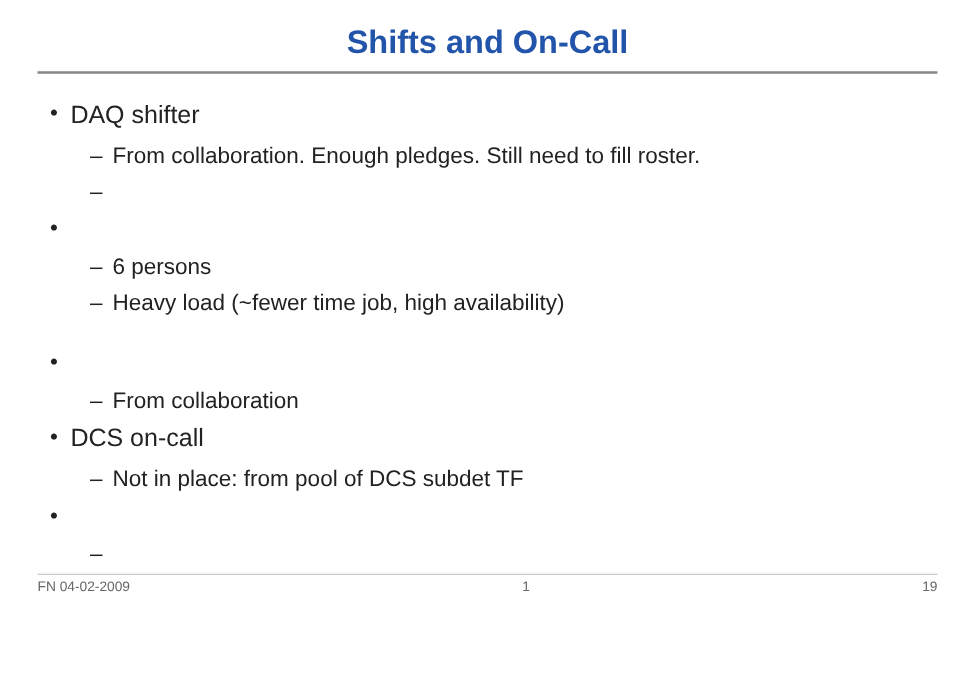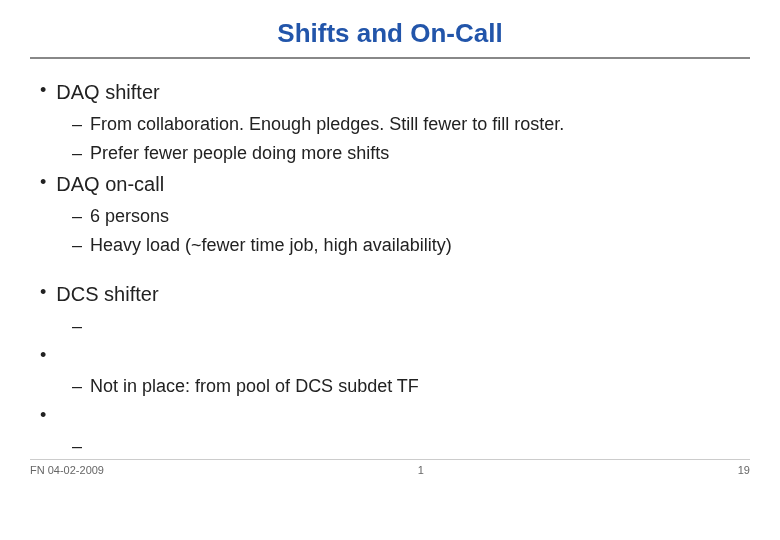--- a/index.html
+++ b/index.html
@@ -110,52 +110,51 @@
   </div>
 
   <div class="content">
 
     <div class="bullet-main">
       <span class="bullet-dot">•</span>
       <span class="bullet-text">DAQ shifter</span>
     </div>
     <div class="sub-bullet">
       <span class="sub-dash">–</span>
-      <span class="sub-text">From collaboration. Enough pledges. Still fewer to fill roster.</span>
+      <span class="sub-text">From collaboration. Enough pledges. Still need to fill roster.</span>
     </div>
     <div class="sub-bullet">
       <span class="sub-dash">–</span>
-      <span class="sub-text">Prefer fewer people doing more shifts</span>
     </div>
 
     <div class="bullet-main">
       <span class="bullet-dot">•</span>
-      <span class="bullet-text">DAQ on-call</span>
     </div>
     <div class="sub-bullet">
       <span class="sub-dash">–</span>
       <span class="sub-text">6 persons</span>
     </div>
     <div class="sub-bullet">
       <span class="sub-dash">–</span>
       <span class="sub-text">Heavy load (~fewer time job, high availability)</span>
     </div>
 
     <div class="spacer"></div>
 
     <div class="bullet-main">
       <span class="bullet-dot">•</span>
-      <span class="bullet-text">DCS shifter</span>
     </div>
     <div class="sub-bullet">
       <span class="sub-dash">–</span>
+      <span class="sub-text">From collaboration</span>
     </div>
 
     <div class="bullet-main">
       <span class="bullet-dot">•</span>
+      <span class="bullet-text">DCS on-call</span>
     </div>
     <div class="sub-bullet">
       <span class="sub-dash">–</span>
       <span class="sub-text">
         <span class="bold">Not in place</span><span>: from pool of DCS subdet TF</span>
       </span>
     </div>
 
     <div class="bullet-main">
       <span class="bullet-dot">•</span>

